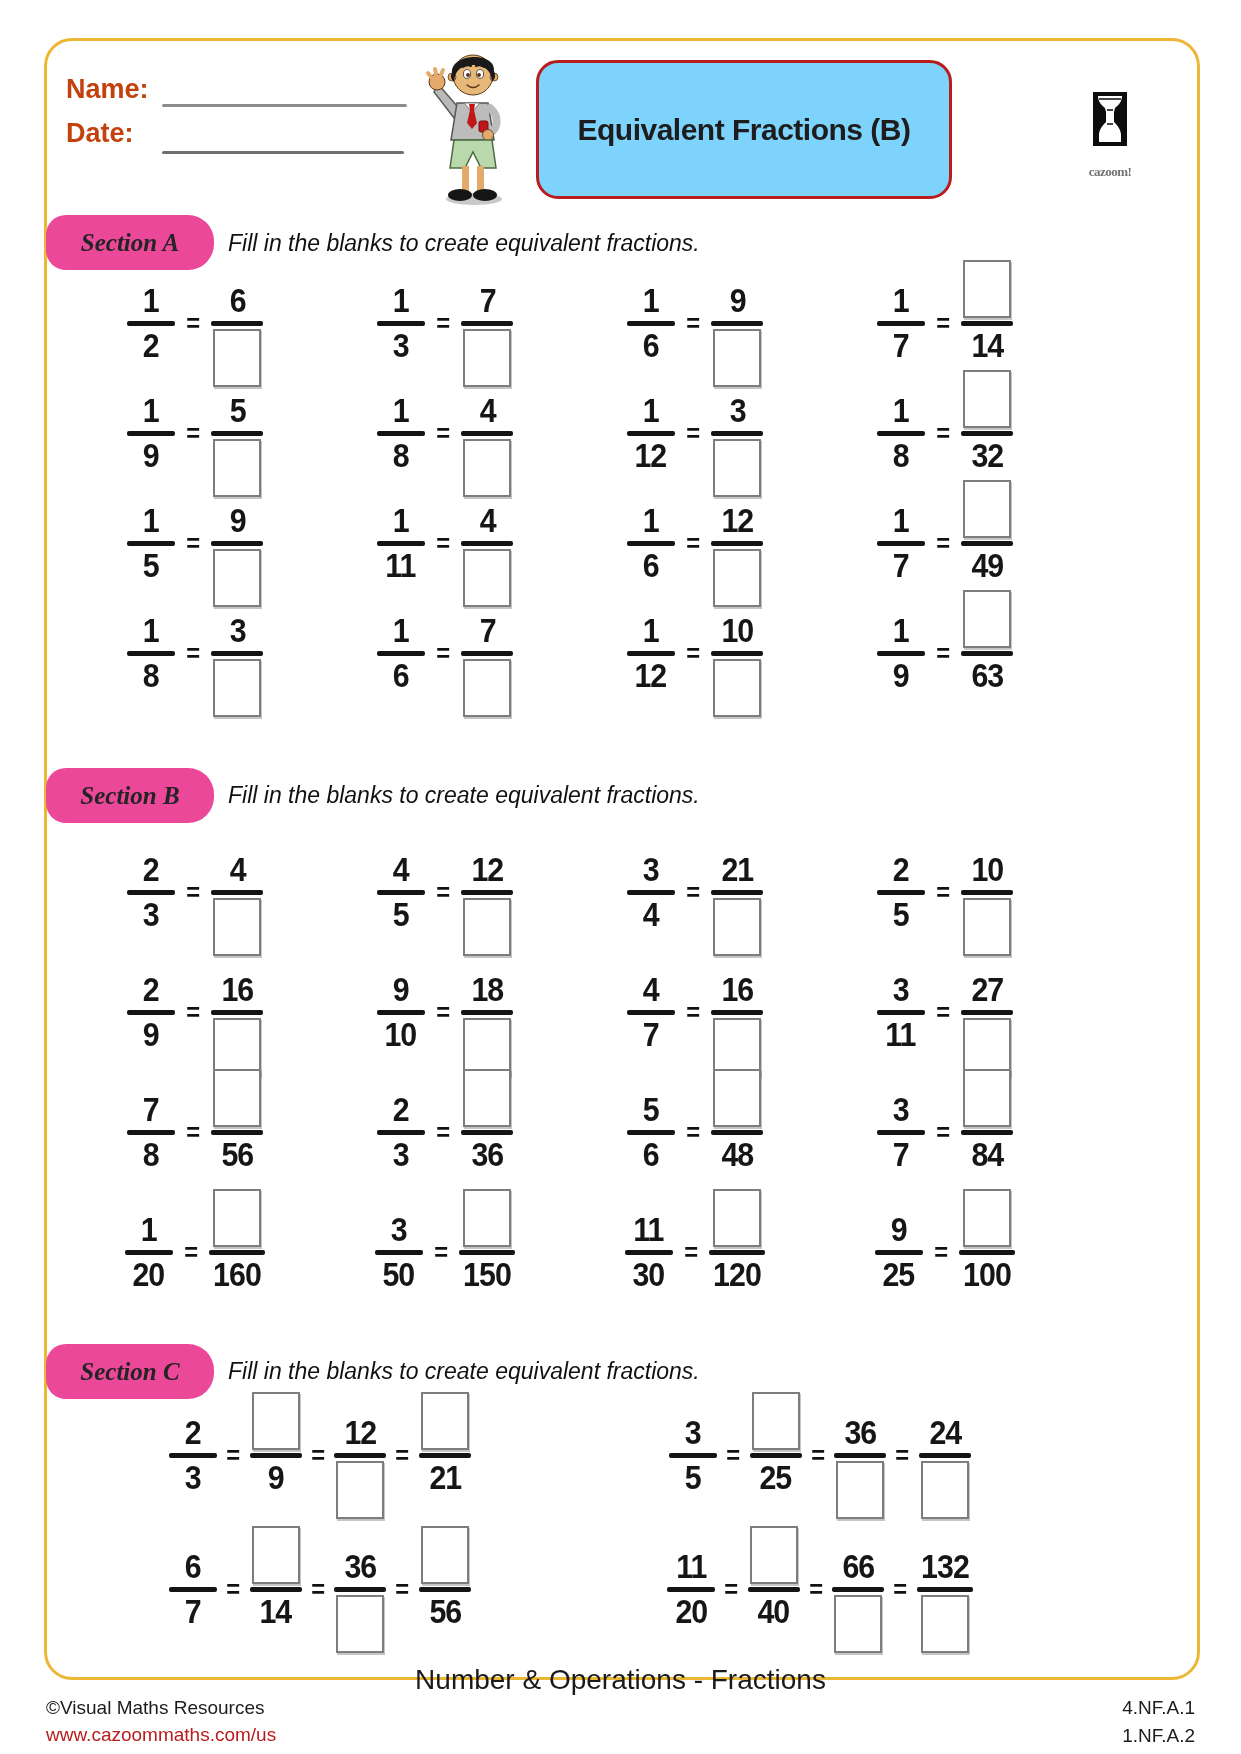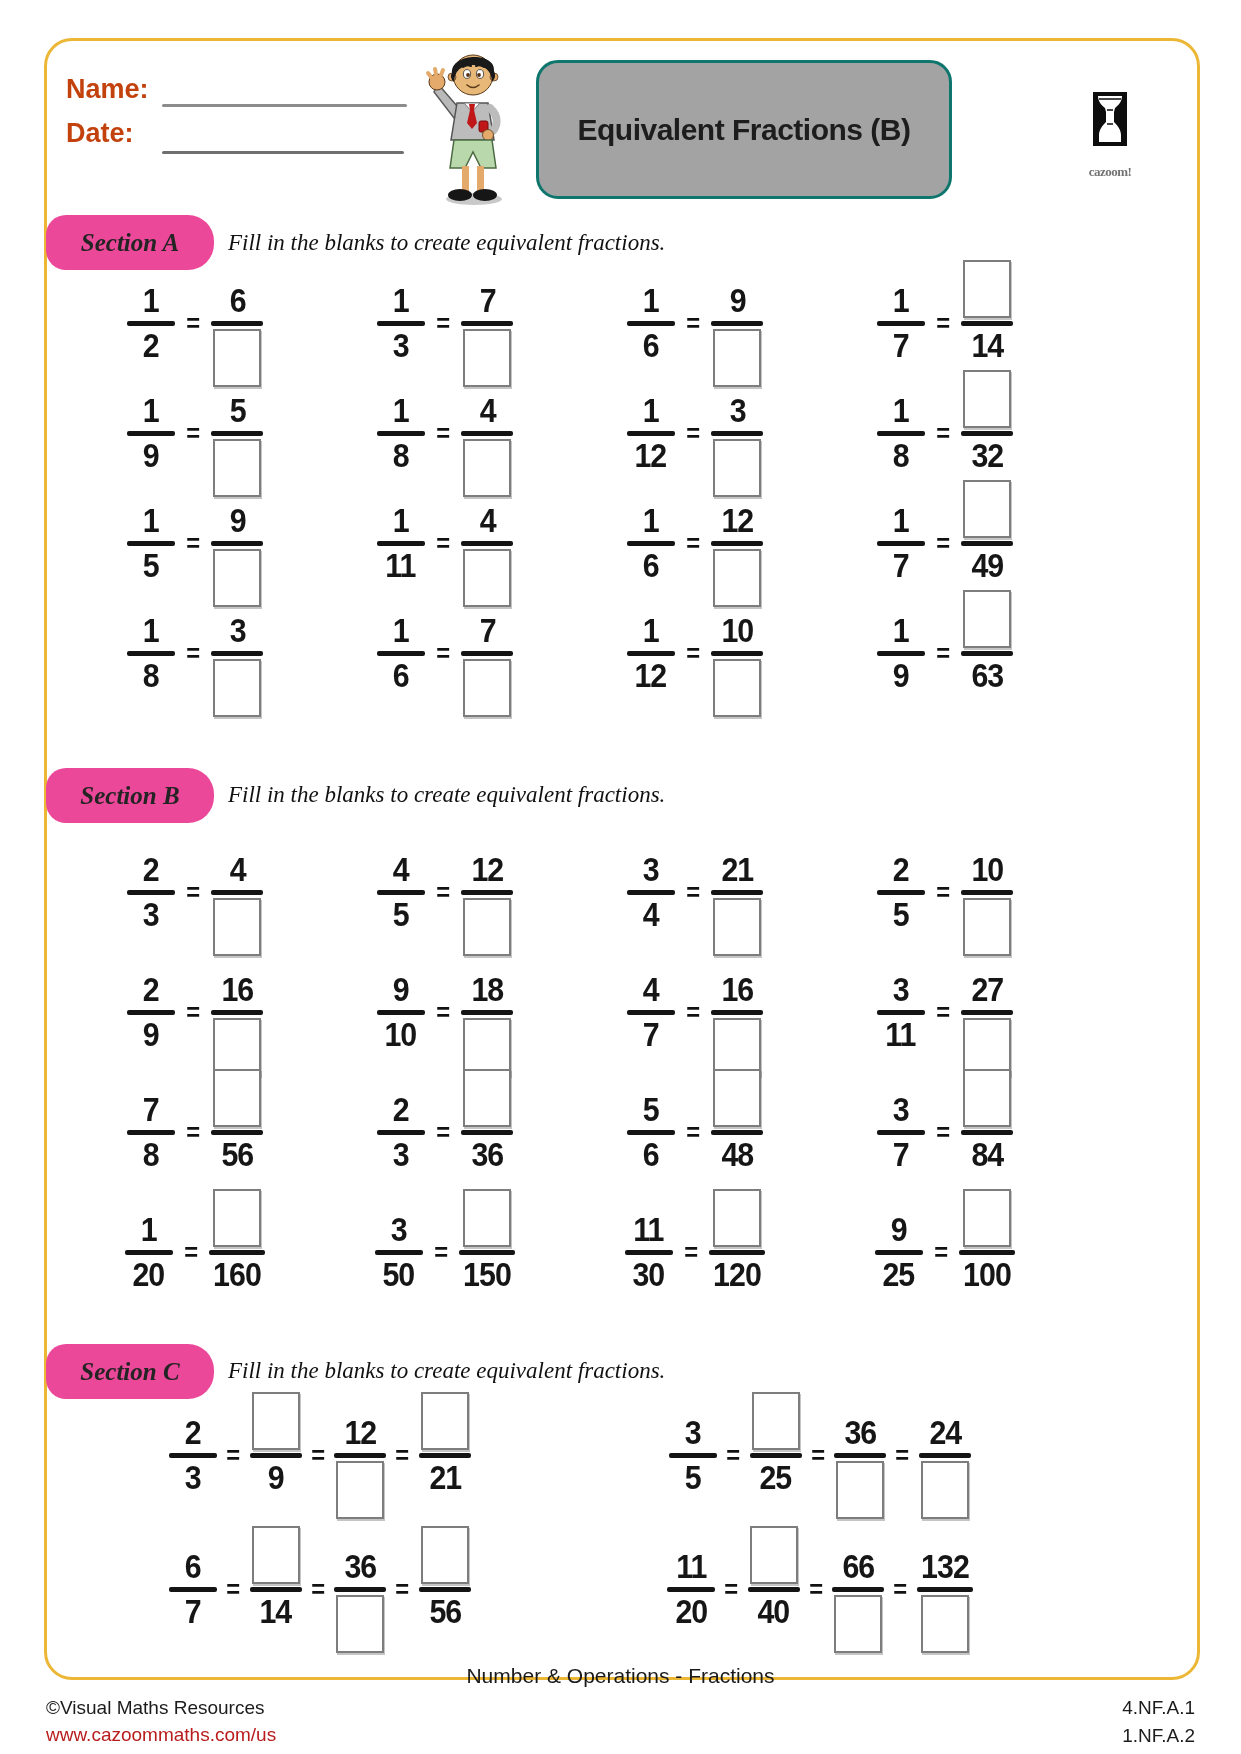--- a/index.html
+++ b/index.html
@@ -14,37 +14,37 @@
   
   .hdr-label { position:absolute; font-weight:bold; font-size:27px; color:#c2410c; }
   .name-label { left:66px; top:74px; }
   .date-label { left:66px; top:118px; }
   .write-line { position:absolute; height:3px; background:#8c8c8c; border-radius:2px; }
   .name-line { left:162px; top:104px; width:245px; }
   .date-line { left:162px; top:151px; width:242px; background:#6f6f6f; }
   .boy { position:absolute; left:424px; top:46px; }
   .titlebox {
     position:absolute; left:536px; top:60px; width:410px; height:133px;
-    background:#a3a3a3; border:3px solid #0f766e; border-radius:22px;
+    background:#7dd3fc; border:3px solid #b91c1c; border-radius:22px;
     display:flex; align-items:center; justify-content:center;
   }
   .titlebox .t { font-weight:bold; font-size:30px; letter-spacing:-.5px; color:#1d1d1d; }
   .logo { position:absolute; left:1052px; top:92px; width:116px; text-align:center; }
   .logo .mark { display:block; margin:0 auto; }
   .logo .word { font-family:"Liberation Serif", serif; font-weight:bold; font-size:13px; letter-spacing:-.5px; color:#737373; margin-top:18px; }
 
   
   .badge {
     position:absolute; left:46px; width:168px; height:55px; background:#ec4899;
     border-radius:20px 26px 26px 20px; display:flex; align-items:center; justify-content:center;
     font-family:"Liberation Serif", serif; font-style:italic; font-weight:bold; font-size:25px; color:#242424;
   }
   .badge.a { top:215px; } .badge.b { top:768px; } .badge.c { top:1344px;font-style:italic; }
   .instruction {
-    position:absolute; left:228px; font-family:Liberation Serif, serif; font-style:italic;
+    position:absolute; left:228px; font-family:Liberation Sans, sans-serif; font-style:italic;
     font-size:23px; color:#111;
   }
   .instruction.a { top:230px; } .instruction.b { top:782px; } .instruction.c { top:1358px; }
 
   
   .grid { position:absolute; left:70px; width:1000px; display:grid; }
   .grid.pairs { grid-template-columns:repeat(4,1fr); }
   .grid.chains { grid-template-columns:repeat(2,1fr); }
   #gridA { top:276px; grid-auto-rows:110px; }
   #gridB { top:840px;  grid-auto-rows:120px; }
@@ -63,21 +63,21 @@
   .box { width:44px; height:54px; background:#fff; border:2px solid #7d7d7d; box-shadow:1px 2px 0 rgba(90,90,90,.35); }
   .fnum .box { margin-bottom:3px; }
   .fden .box { margin-top:3px; }
   .eq { font-weight:bold; font-size:25px; color:#111; margin:0 11px; transform:translateY(-8px) scaleX(.95); }
   .chain .eq { margin:0 9px; }
 
   
   .foot { position:absolute; font-size:19px; }
   .f-left { left:46px; top:1694px; line-height:27px; }
   .f-link { color:#b91c1c; }
-  .f-center { left:0; top:1664px; width:100%; text-align:center; font-size:21px; color:#1a1a1a; }
+  .f-center { left:0; top:1664px; width:100%; text-align:center; font-size:28px; color:#1a1a1a; }
   .f-right { right:46px; top:1694px; text-align:right; line-height:28px;margin-left:28px; }
 </style>
 </head>
 <body>
 
 <div class="frame"></div>
 
 <div class="hdr-label name-label">Name:</div>
 <div class="write-line name-line"></div>
 <div class="hdr-label date-label">Date:</div>

